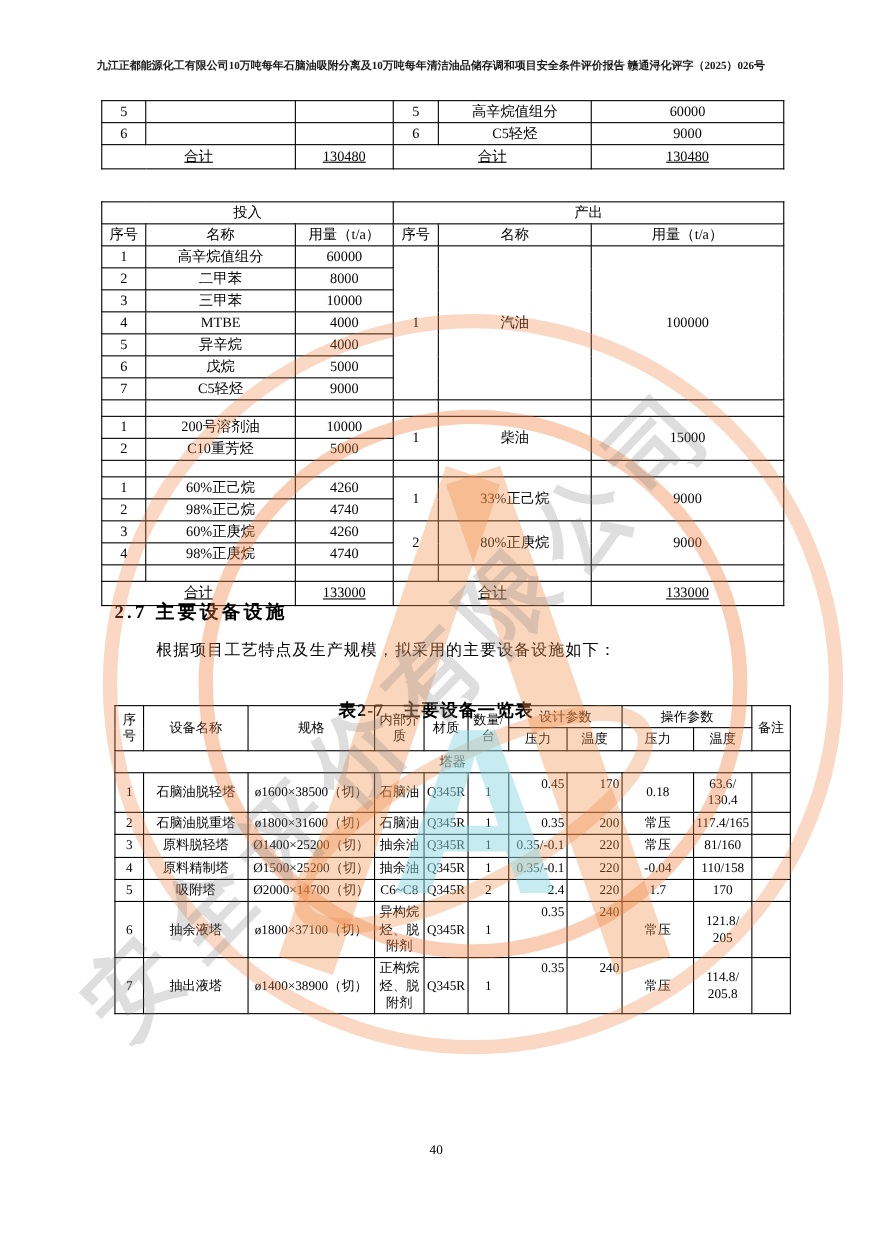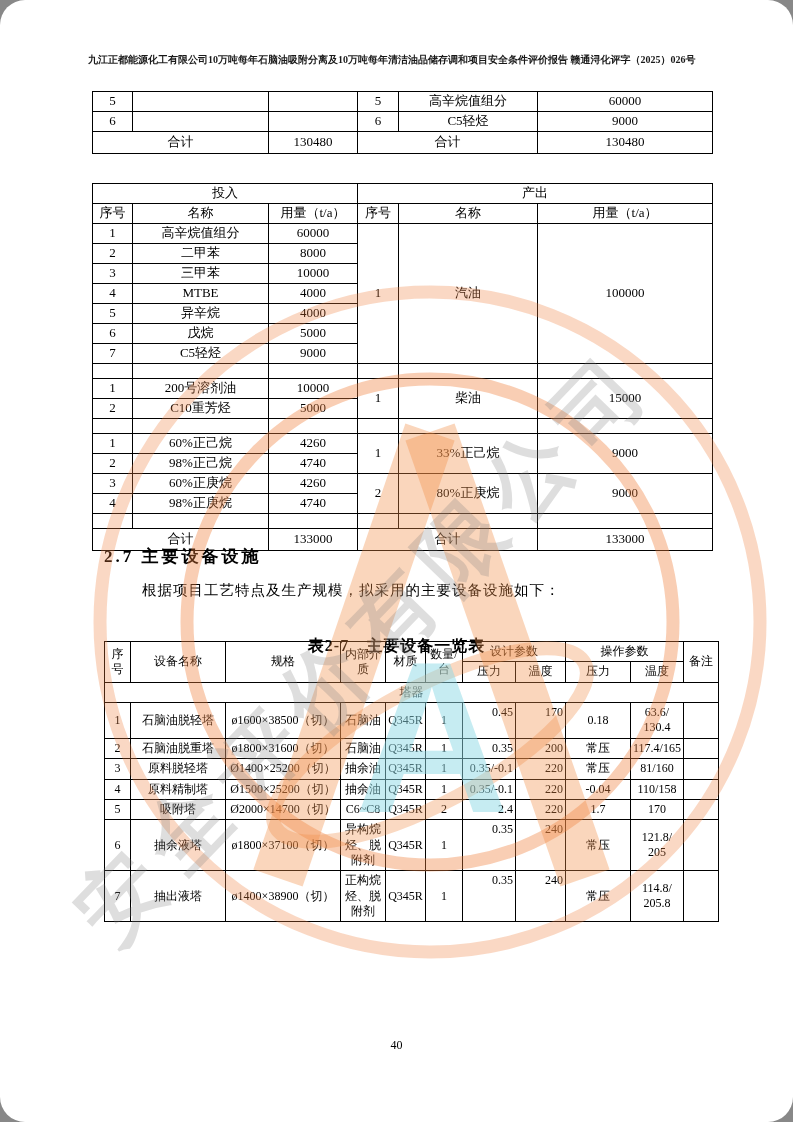--- a/index.html
+++ b/index.html
@@ -1,34 +1,34 @@
 <!DOCTYPE html>
 <html><head>
 <meta charset="utf-8">
 <style>
   html,body{margin:0;padding:0;background:#888;}
   .page{position:relative;width:793px;height:1122px;background:#ffffff;margin:0 auto;overflow:hidden;
-        font-family:"Liberation Serif","DejaVu Serif",serif;color:#000;border-radius:25px;}
+        font-family:"Liberation Serif","DejaVu Serif",serif;color:#000;}
   .abs{position:absolute;}
   .page-header{top:53px;left:88px;width:640px;font-size:10px;font-weight:600;color:#1a1a1a;
                white-space:nowrap;letter-spacing:0;}
   .tbl-title{left:0;right:0;text-align:center;font-size:16px;font-weight:bold;letter-spacing:1px;}
   .sec-heading{top:545px;left:104px;font-size:17px;font-weight:bold;letter-spacing:3px;}
   .paragraph{top:581px;left:142px;font-size:14.5px;letter-spacing:1px;}
   .page-number{top:1038px;left:0;right:0;text-align:center;font-size:12px;}
 
   .doc-table{border-collapse:collapse;table-layout:fixed;color:#000;}
   .doc-table td{border:1px solid #000;text-align:center;vertical-align:middle;
                 padding:1px 2px;line-height:1.28;word-wrap:break-word;}
   .prev,.balance{font-size:13px;}
   .prev td,.balance td{height:17px;}
   .equip{font-size:12px;}
   .equip td{padding:2px 2px;}
   tr.sp td{height:12px;}
-  tr.tot td{height:19px;}
+  tr.tot td{height:19px;text-decoration:underline;}
   tr.sec td{height:15px;}
   td.vt{vertical-align:top;text-align:right;}
 
   .wm-layer{top:0;left:0;width:793px;height:1122px;pointer-events:none;z-index:5;}
   .wm-diagonal{position:absolute;left:92px;top:872px;transform:rotate(-46deg);transform-origin:0 50%;
                white-space:nowrap;font-size:84px;font-weight:700;letter-spacing:14px;
                color:rgba(128,128,128,0.26);font-family:"Liberation Serif","DejaVu Serif",serif;}
   .content{position:absolute;z-index:1;}
 </style>
 </head>

